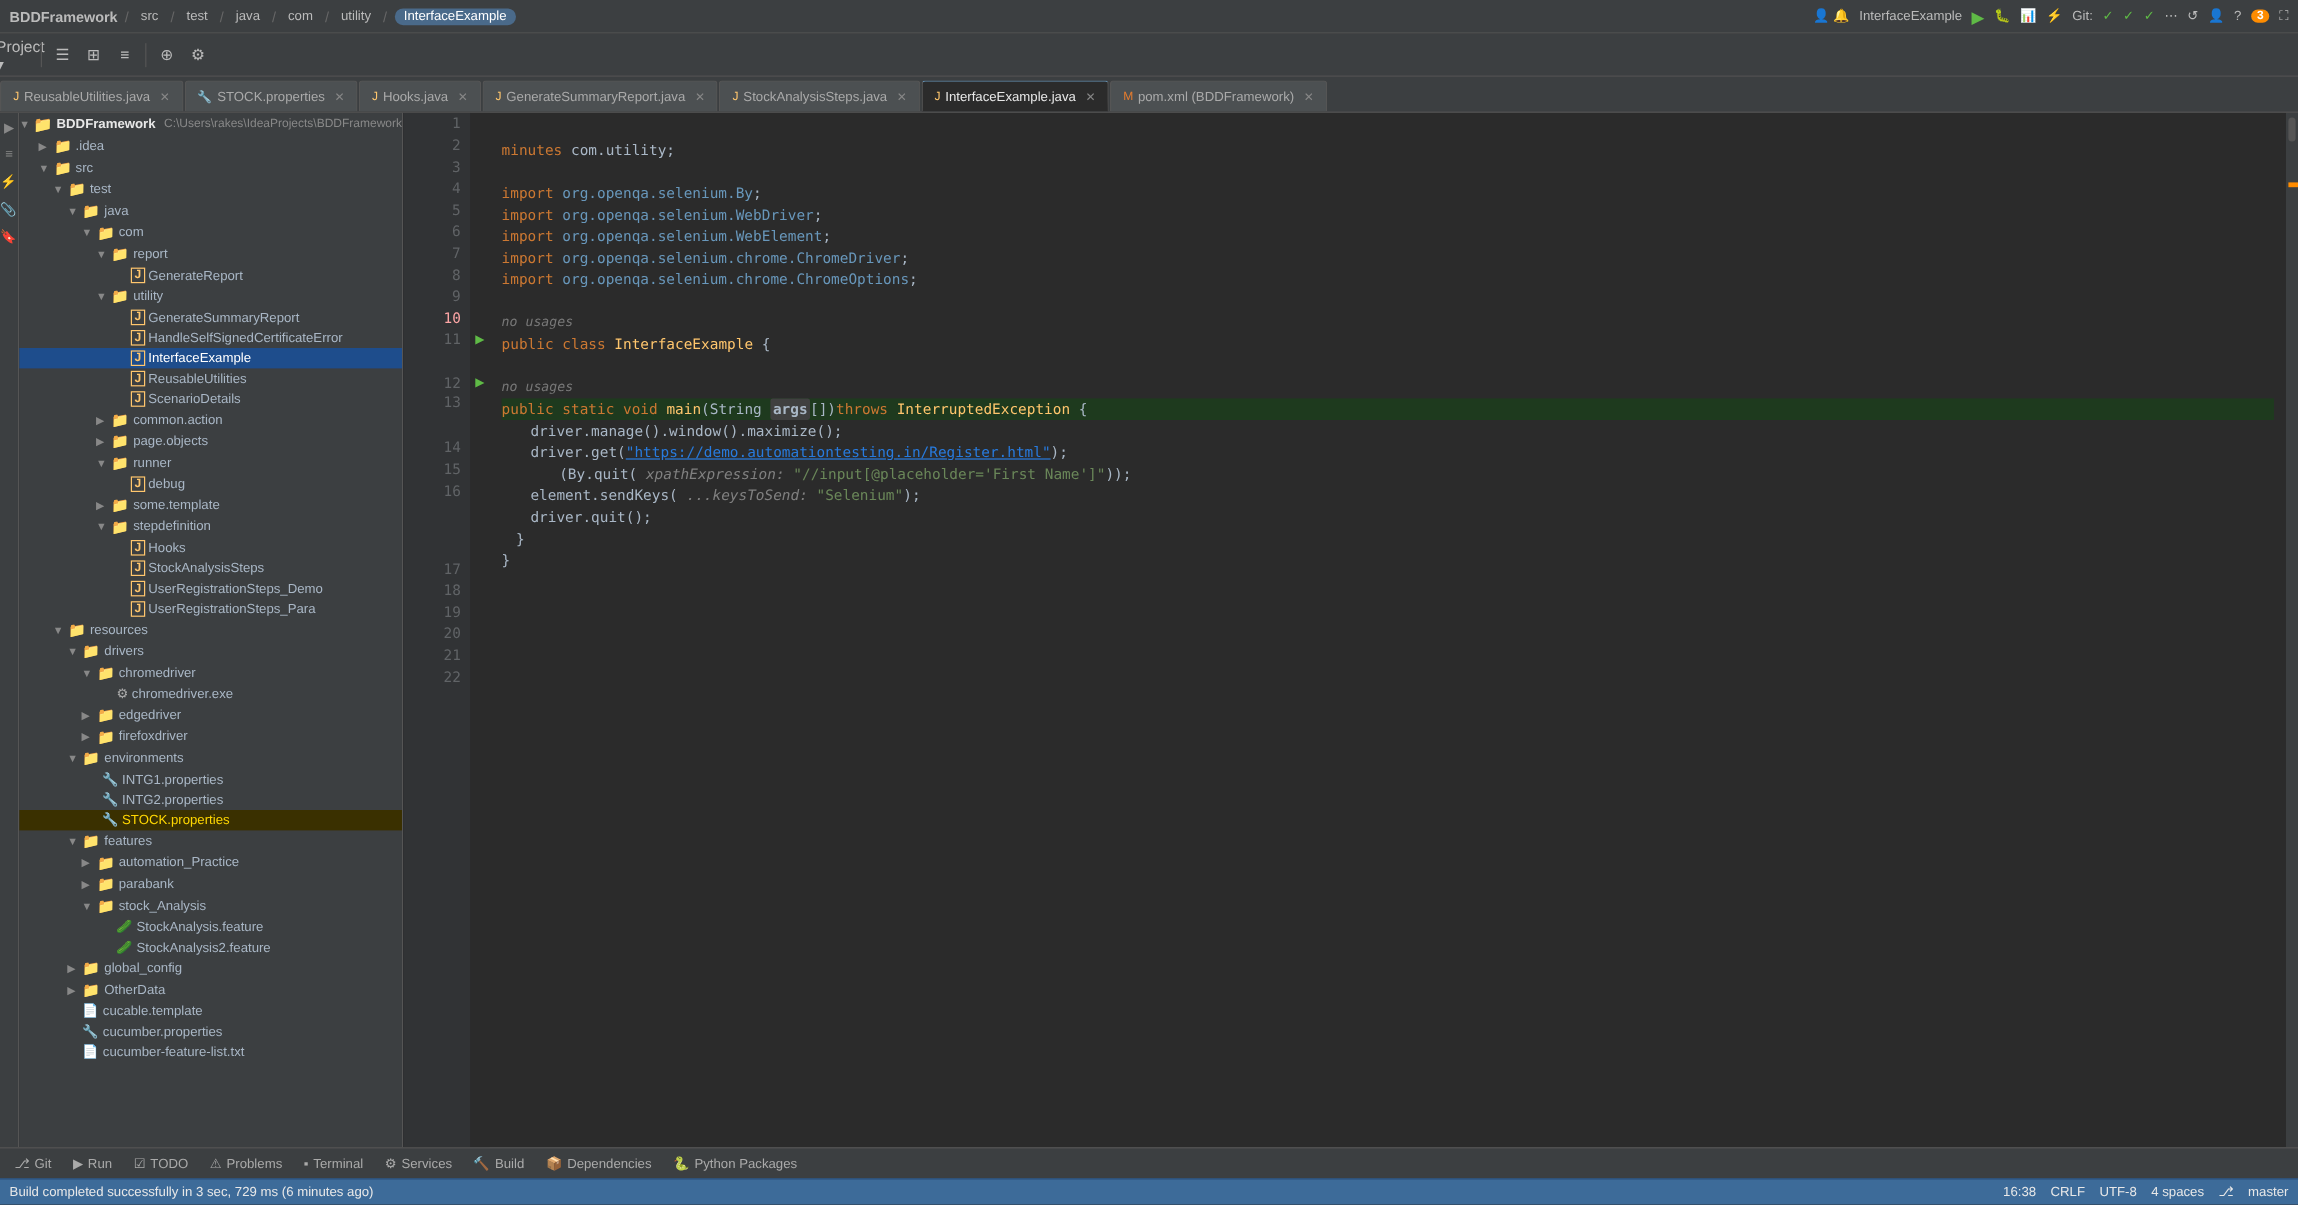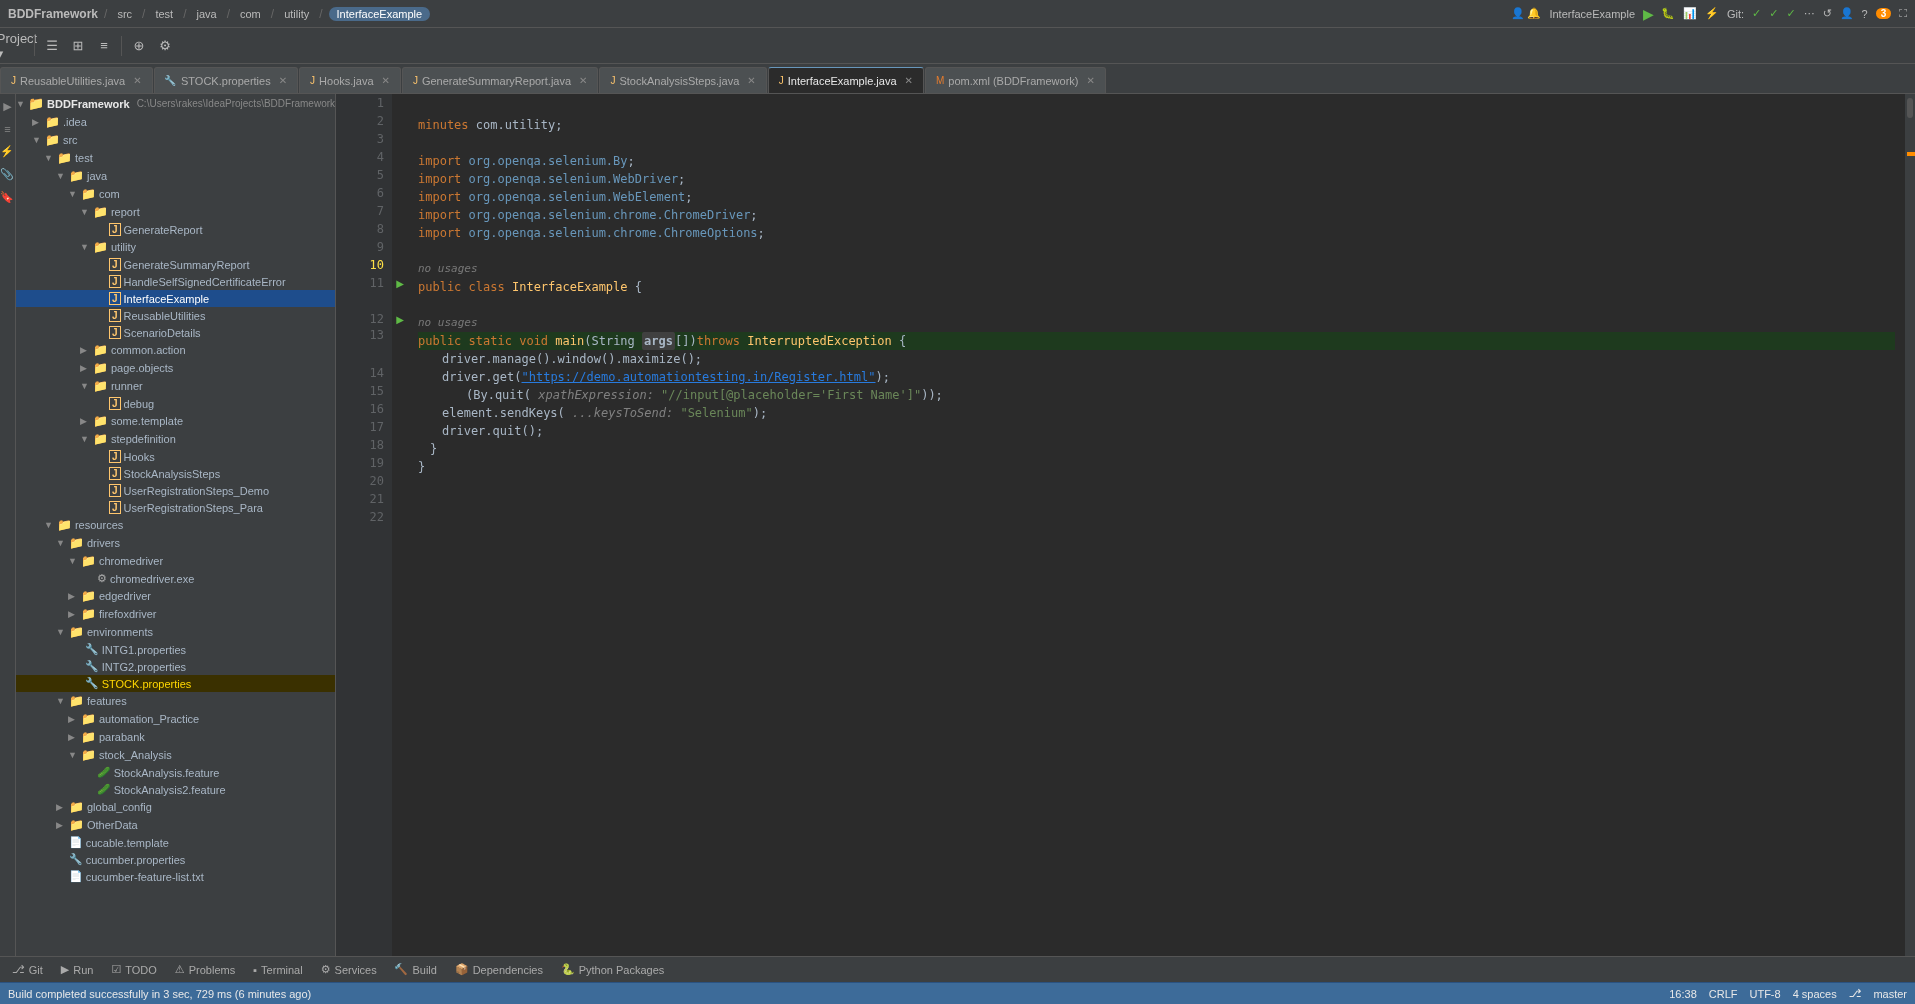--- a/index.html
+++ b/index.html
@@ -459,28 +459,28 @@
         <div style="display:flex; flex-direction:column; background:#313335; width:56px; flex-shrink:0;">
           <div style="height:18px; line-height:18px; font-family:Consolas,monospace; font-size:12px; color:#606366; text-align:right; padding-right:8px; display:flex; align-items:center; justify-content:flex-end;">1</div>
           <div style="height:18px; line-height:18px; font-family:Consolas,monospace; font-size:12px; color:#606366; text-align:right; padding-right:8px; display:flex; align-items:center; justify-content:flex-end;">2</div>
           <div style="height:18px; line-height:18px; font-family:Consolas,monospace; font-size:12px; color:#606366; text-align:right; padding-right:8px; display:flex; align-items:center; justify-content:flex-end;">3</div>
           <div style="height:18px; line-height:18px; font-family:Consolas,monospace; font-size:12px; color:#606366; text-align:right; padding-right:8px; display:flex; align-items:center; justify-content:flex-end;">4</div>
           <div style="height:18px; line-height:18px; font-family:Consolas,monospace; font-size:12px; color:#606366; text-align:right; padding-right:8px; display:flex; align-items:center; justify-content:flex-end;">5</div>
           <div style="height:18px; line-height:18px; font-family:Consolas,monospace; font-size:12px; color:#606366; text-align:right; padding-right:8px; display:flex; align-items:center; justify-content:flex-end;">6</div>
           <div style="height:18px; line-height:18px; font-family:Consolas,monospace; font-size:12px; color:#606366; text-align:right; padding-right:8px; display:flex; align-items:center; justify-content:flex-end;">7</div>
           <div style="height:18px; line-height:18px; font-family:Consolas,monospace; font-size:12px; color:#606366; text-align:right; padding-right:8px; display:flex; align-items:center; justify-content:flex-end;">8</div>
           <div style="height:18px; line-height:18px; font-family:Consolas,monospace; font-size:12px; color:#606366; text-align:right; padding-right:8px; display:flex; align-items:center; justify-content:flex-end;">9</div>
-          <div style="height:18px; line-height:18px; font-family:Consolas,monospace; font-size:12px; color:#fde047; text-align:right; padding-right:8px; display:flex; align-items:center; justify-content:flex-end;">10</div>
+          <div style="height:18px; line-height:18px; font-family:Consolas,monospace; font-size:12px; color:#fca5a5; text-align:right; padding-right:8px; display:flex; align-items:center; justify-content:flex-end;">10</div>
           <div style="height:36px; line-height:18px; font-family:Consolas,monospace; font-size:12px; color:#606366; text-align:right; padding-right:8px; display:flex; flex-direction:column; align-items:flex-end; justify-content:flex-start; padding-top:0;">11</div>
           <div style="height:18px; line-height:18px; font-family:Consolas,monospace; font-size:12px; color:#606366; text-align:right; padding-right:8px; display:flex; align-items:center; justify-content:flex-end;">12</div>
           <div style="height:36px; font-family:Consolas,monospace; font-size:12px; color:#606366; text-align:right; padding-right:8px; display:flex; align-items:flex-start; justify-content:flex-end; padding-top:0;">13</div>
           <div style="height:18px; font-family:Consolas,monospace; font-size:12px; color:#606366; text-align:right; padding-right:8px; display:flex; align-items:center; justify-content:flex-end;">14</div>
           <div style="height:18px; font-family:Consolas,monospace; font-size:12px; color:#606366; text-align:right; padding-right:8px; display:flex; align-items:center; justify-content:flex-end;">15</div>
           <div style="height:18px; font-family:Consolas,monospace; font-size:12px; color:#606366; text-align:right; padding-right:8px; display:flex; align-items:center; justify-content:flex-end;">16</div>
-          <div style="height:18px; font-family:Consolas,monospace; font-size:12px; color:#606366; padding-right:8px; display:flex; align-items:center; justify-content:flex-end;">17</div>
+          <div style="height:18px; font-family:Consolas,monospace; font-size:12px; color:#606366; padding-right:8px; display:flex; align-items:center; justify-content:flex-end;margin-top:47px;">17</div>
           <div style="height:18px; font-family:Consolas,monospace; font-size:12px; color:#606366; text-align:right; padding-right:8px; display:flex; align-items:center; justify-content:flex-end;">18</div>
           <div style="height:18px; font-family:Consolas,monospace; font-size:12px; color:#606366; text-align:center; padding-right:8px; display:flex; align-items:center; justify-content:flex-end;">19</div>
           <div style="height:18px; font-family:Consolas,monospace; font-size:12px; color:#606366; text-align:right; padding-right:8px; display:flex; align-items:center; justify-content:flex-end;">20</div>
           <div style="height:18px; font-family:Consolas,monospace; font-size:12px; color:#606366; text-align:right; padding-right:8px; display:flex; align-items:center; justify-content:flex-end;">21</div>
           <div style="height:18px; font-family:Consolas,monospace; font-size:12px; color:#606366; text-align:left; padding-right:8px; display:flex; align-items:center; justify-content:flex-end;">22</div>
         </div>
 
         <div style="width:16px; background:#2b2b2b; flex-shrink:0;">
           <div style="height:18px;"></div>
           <div style="height:18px;"></div>

